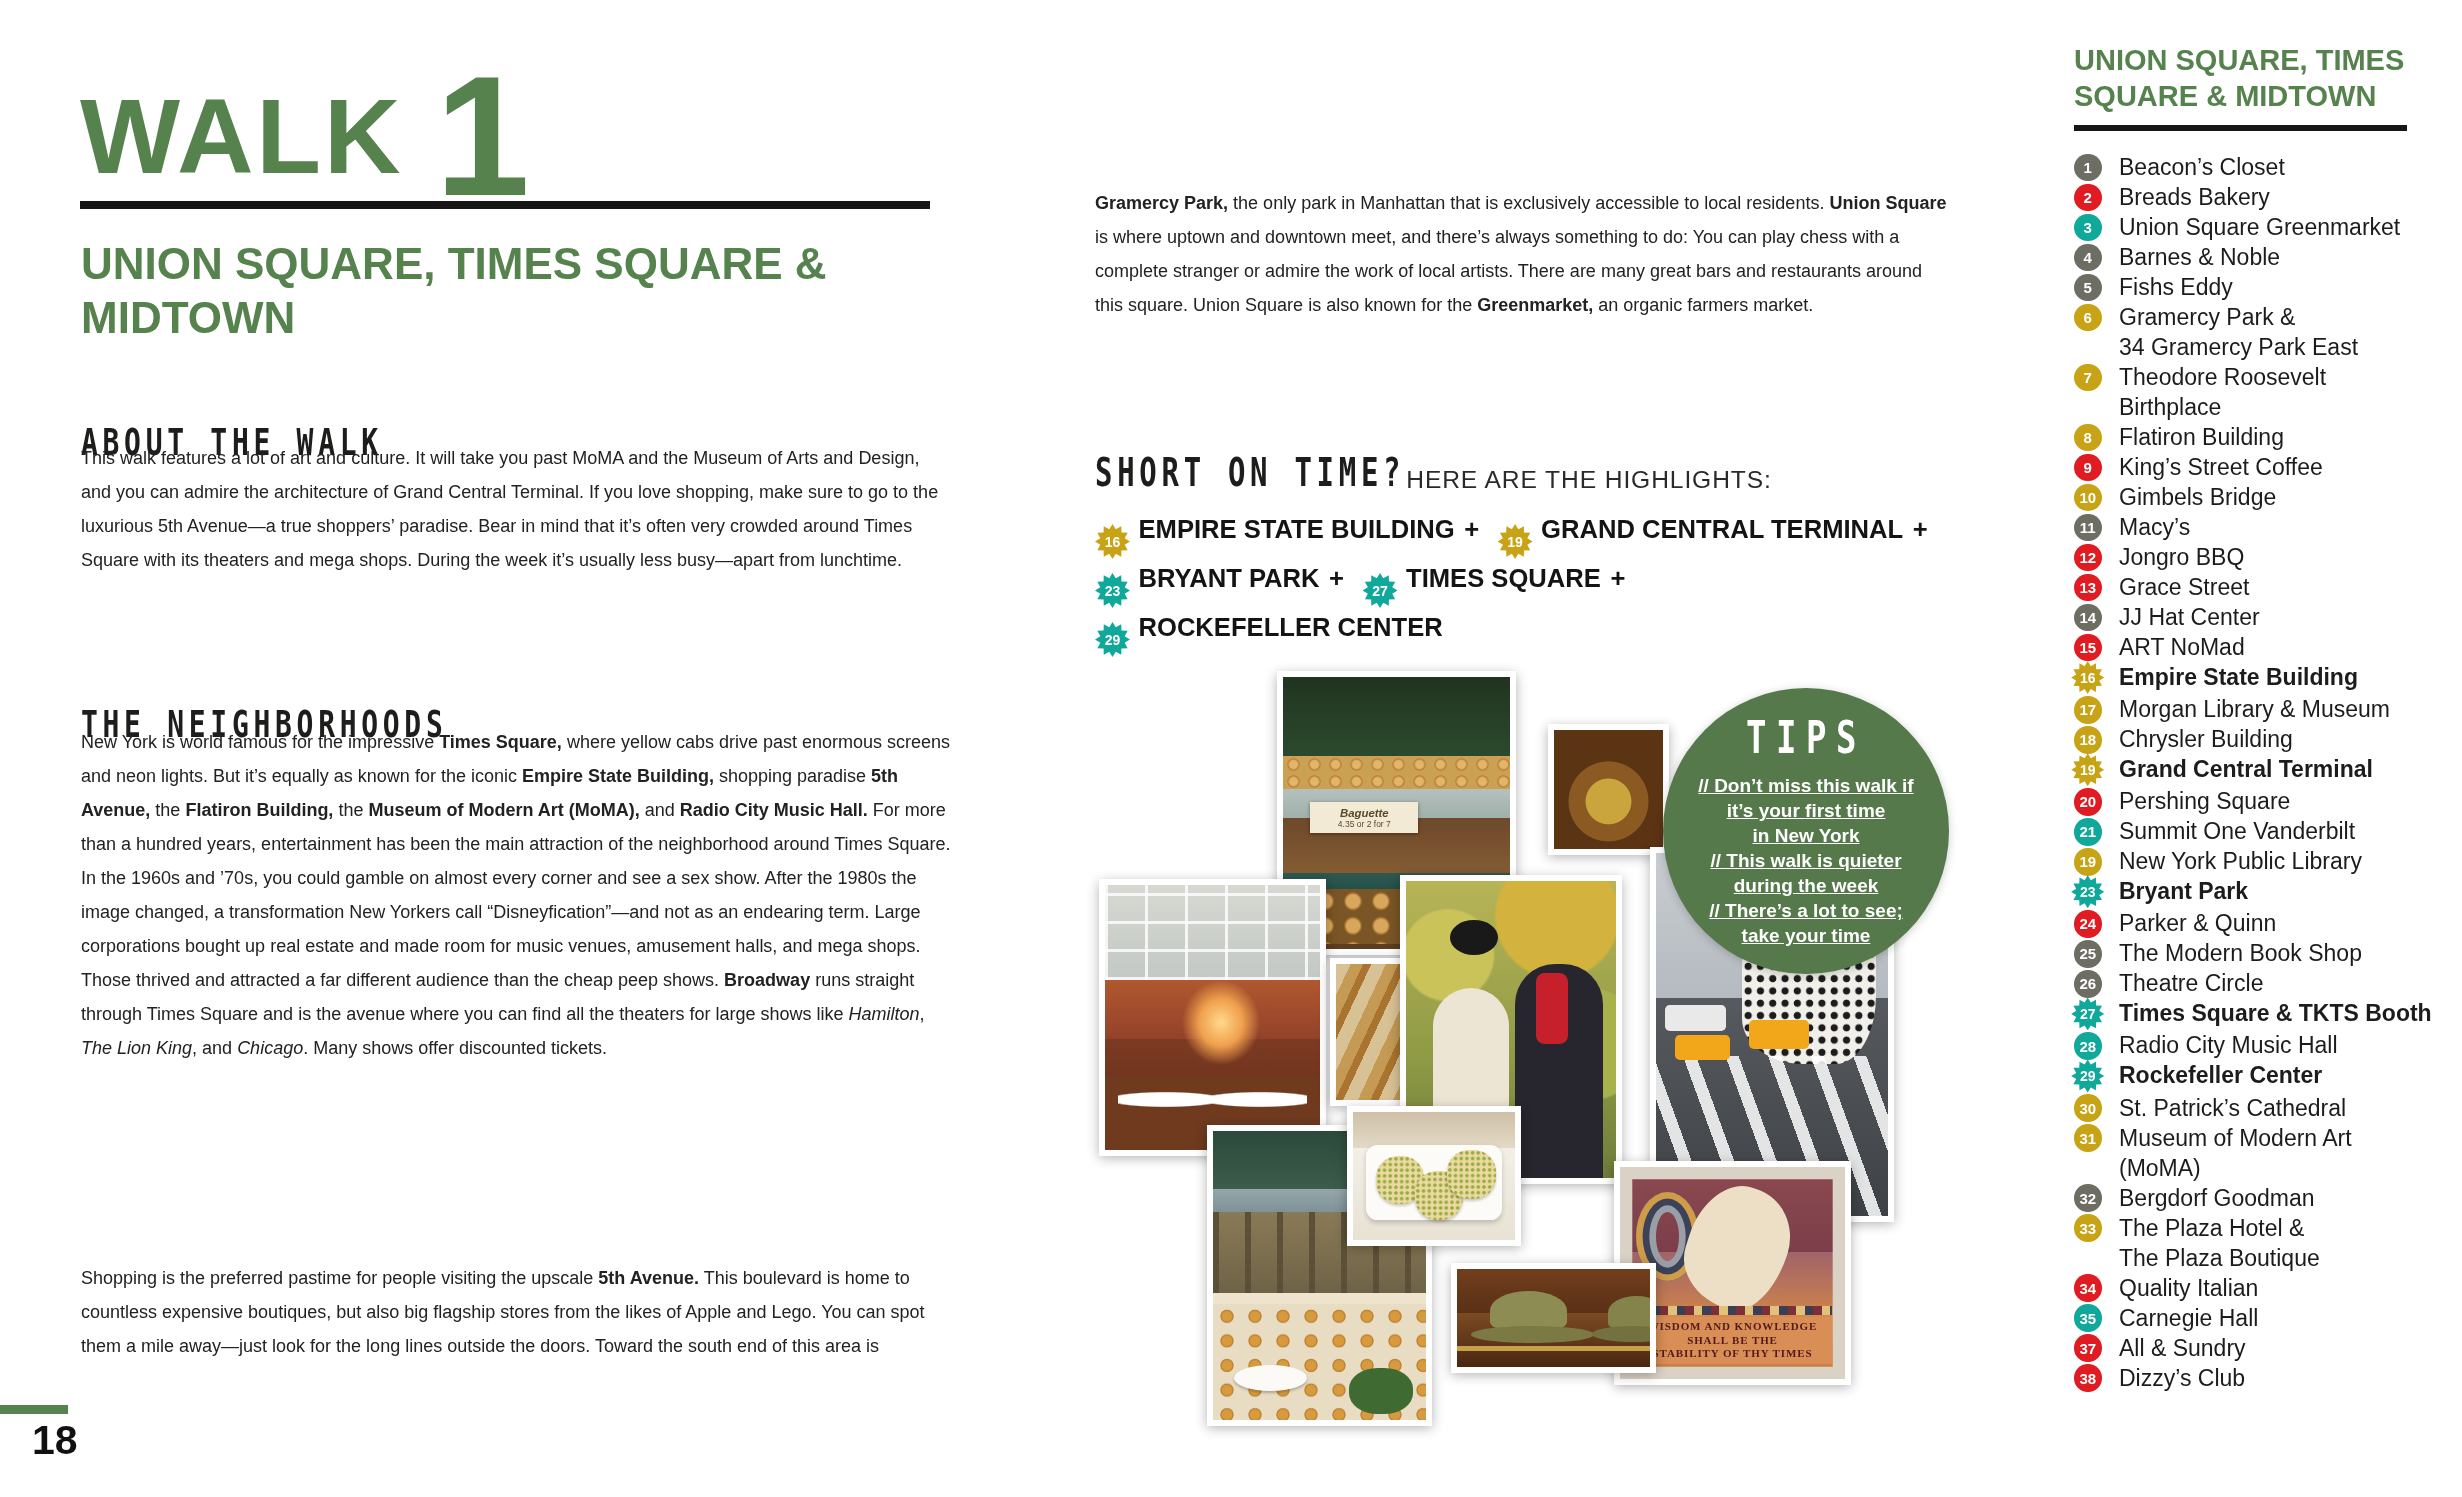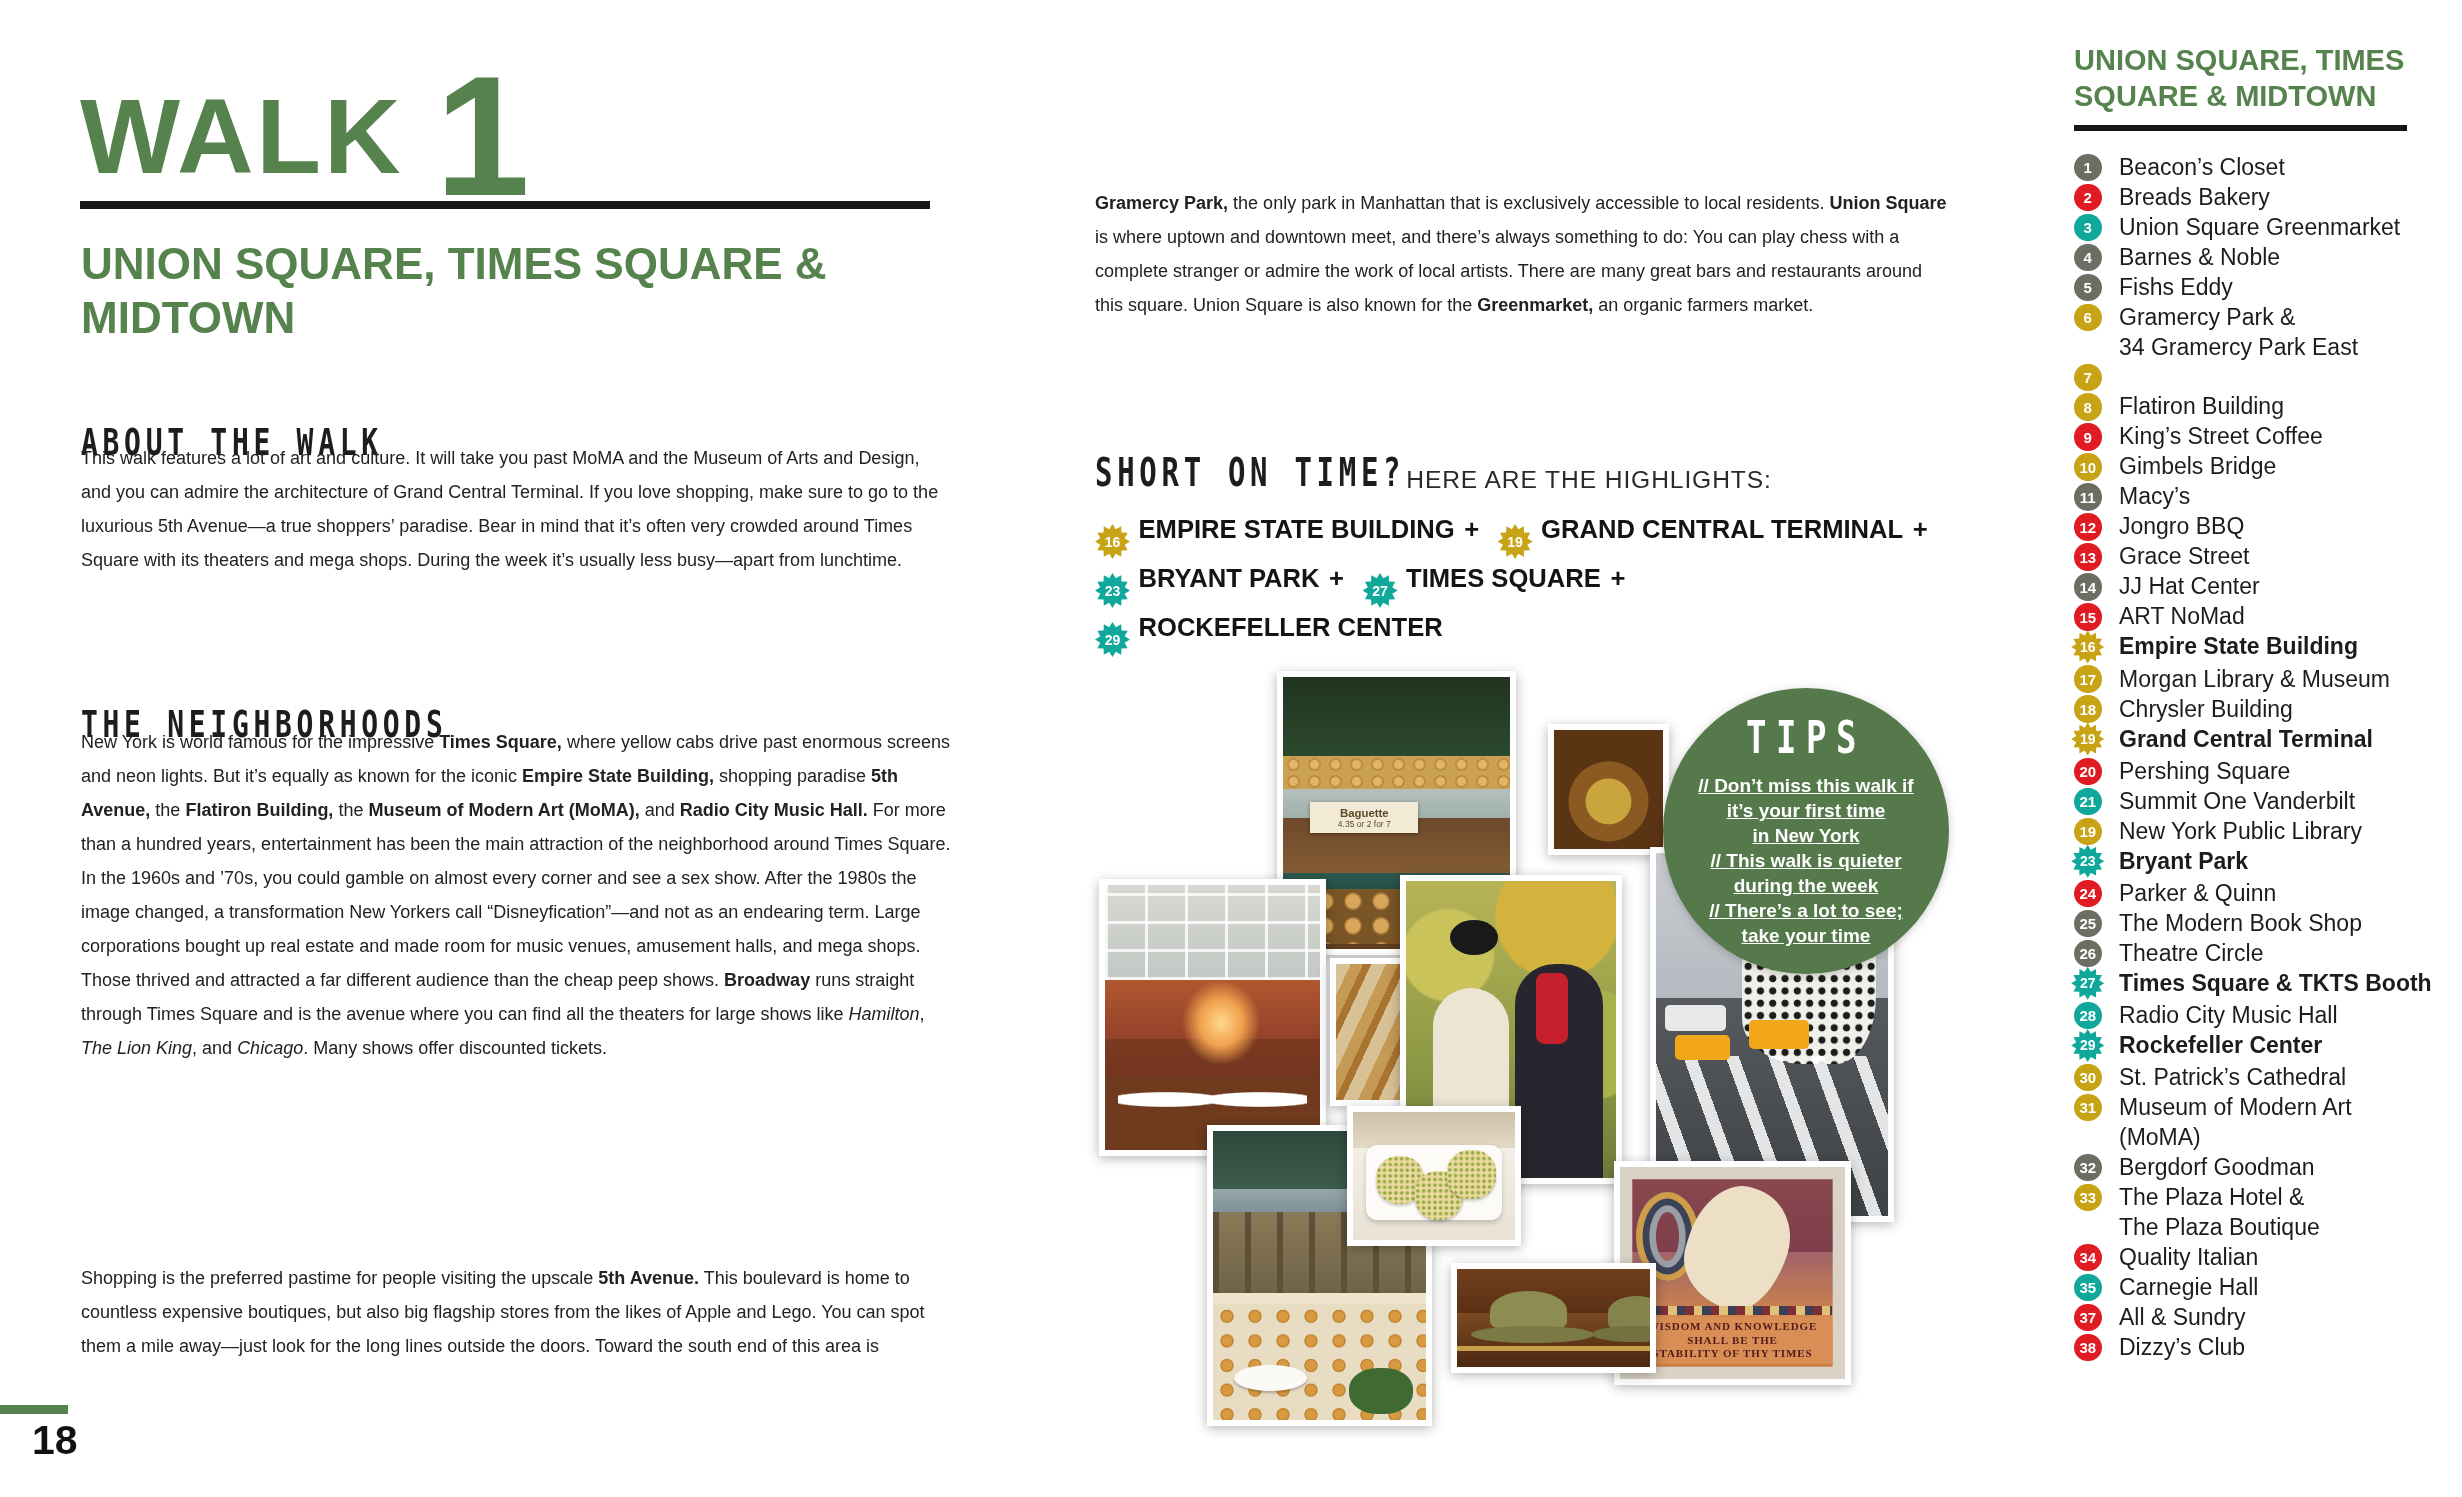--- a/index.html
+++ b/index.html
@@ -57,21 +57,21 @@
   .rest-table{position:absolute;bottom:0;left:0;width:100%;height:28%;background:#6f3a1e;}
   .rest-plates{position:absolute;bottom:12%;left:6%;width:88%;height:14%;
     background:radial-gradient(ellipse at 25% 50%,#fff 26%,rgba(255,255,255,0) 30%),radial-gradient(ellipse at 75% 50%,#fff 26%,rgba(255,255,255,0) 30%);}
   .ph-bakery{left:1277px;top:671px;width:239px;height:284px;z-index:1;
     background:linear-gradient(180deg,#20341f 0%,#2c4a2e 30%,#3f5c49 30%,#c8b289 40%,#b7c2bd 40%,#9fb0ab 52%,#6e492b 52%,#835c33 72%,#2e5a50 72%,#235048 78%,#6e4a28 78%,#5d3c1f 100%);}
   .bak-pastries{position:absolute;left:0;top:29%;width:100%;height:12%;
     background:radial-gradient(circle,#e3b568 3.8px,#b77f35 5.7px,rgba(0,0,0,0) 6.6px) 0 0/21px 17px,#caa053;}
   .bak-breads{position:absolute;left:0;top:78%;width:100%;height:20%;
     background:radial-gradient(circle,#d9a75c 6.6px,#9a6a2c 8.5px,rgba(0,0,0,0) 9.5px) 0 0/28px 24.6px,#7a5526;}
   .bak-sign{position:absolute;left:12%;top:46%;width:46%;background:#f3ead6;color:#5a4a28;text-align:center;padding:4.7px 1.9px;box-shadow:0 0.9px 3.8px rgba(0,0,0,.4);}
-  .bak-sign-1{font-size:11.4px;font-weight:700;}
+  .bak-sign-1{font-size:11.4px;font-weight:700;font-style:italic;}
   .bak-sign-2{font-size:8.5px;}
   .ph-baguettes{left:1330px;top:958px;width:93px;height:148px;z-index:1;
     background:repeating-linear-gradient(115deg,#d9c196 0 13.3px,#c49a55 13.3px 24.6px,#a9742f 24.6px 32px);}
   .ph-couple{left:1400px;top:875px;width:222px;height:309px;z-index:2;
     background:radial-gradient(circle at 20% 25%,#c9c35a 0 16%,rgba(0,0,0,0) 17%),radial-gradient(circle at 72% 12%,#d4b23e 0 20%,rgba(0,0,0,0) 21%),radial-gradient(circle at 88% 55%,#a8b24c 0 22%,rgba(0,0,0,0) 23%),linear-gradient(180deg,#b8b457,#8e9a45 60%,#6f7c3a);}
   .fig-w{position:absolute;left:13%;bottom:0;width:36%;height:64%;background:#ece5d4;border-radius:40px 40px 0 0;}
   .beret{position:absolute;left:21%;top:13%;width:23%;height:12%;background:#191919;border-radius:50%;}
   .fig-m{position:absolute;right:6%;bottom:0;width:42%;height:72%;background:#27262e;border-radius:40px 40px 0 0;}
   .scarf{position:absolute;right:23%;top:31%;width:15%;height:24%;background:#c5202c;border-radius:8.5px;}
   .ph-dessert{left:1548px;top:724px;width:121px;height:131px;z-index:1;
@@ -311,20 +311,24 @@
       <div class="poi">
         <span class="badge bg-yellow">6</span>
         <span class="poi-text">
           <span class="poi-label">Gramercy Park &amp;</span>
           <span class="poi-label2">34 Gramercy Park East</span>
         </span>
       </div>
 
       <div class="poi">
         <span class="badge bg-yellow">7</span>
+        <span class="poi-text">
+          <span class="poi-label">Theodore Roosevelt</span>
+          <span class="poi-label2">Birthplace</span>
+        </span>
       </div>
 
       <div class="poi">
         <span class="badge bg-yellow">8</span>
         <span class="poi-text">
           <span class="poi-label">Flatiron Building</span>
 
         </span>
       </div>
 

